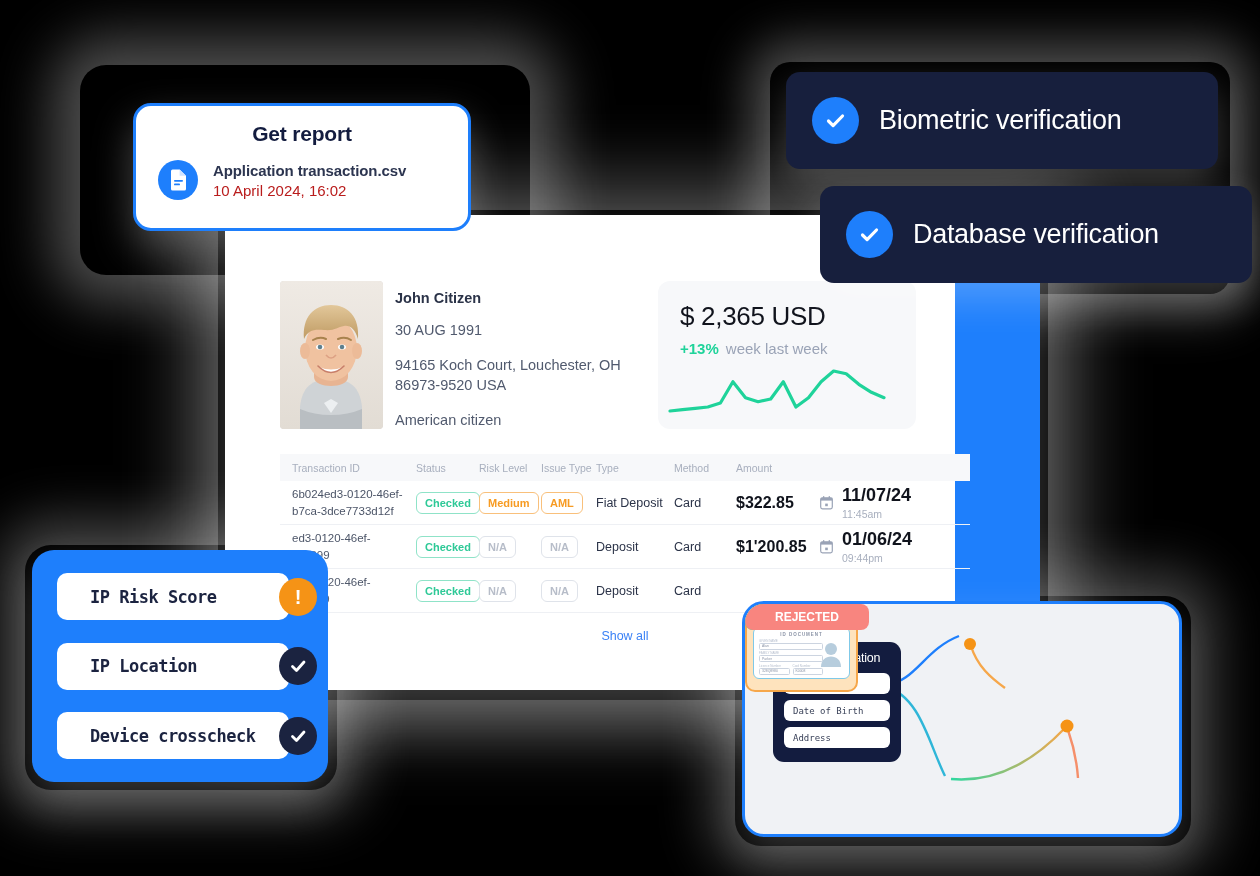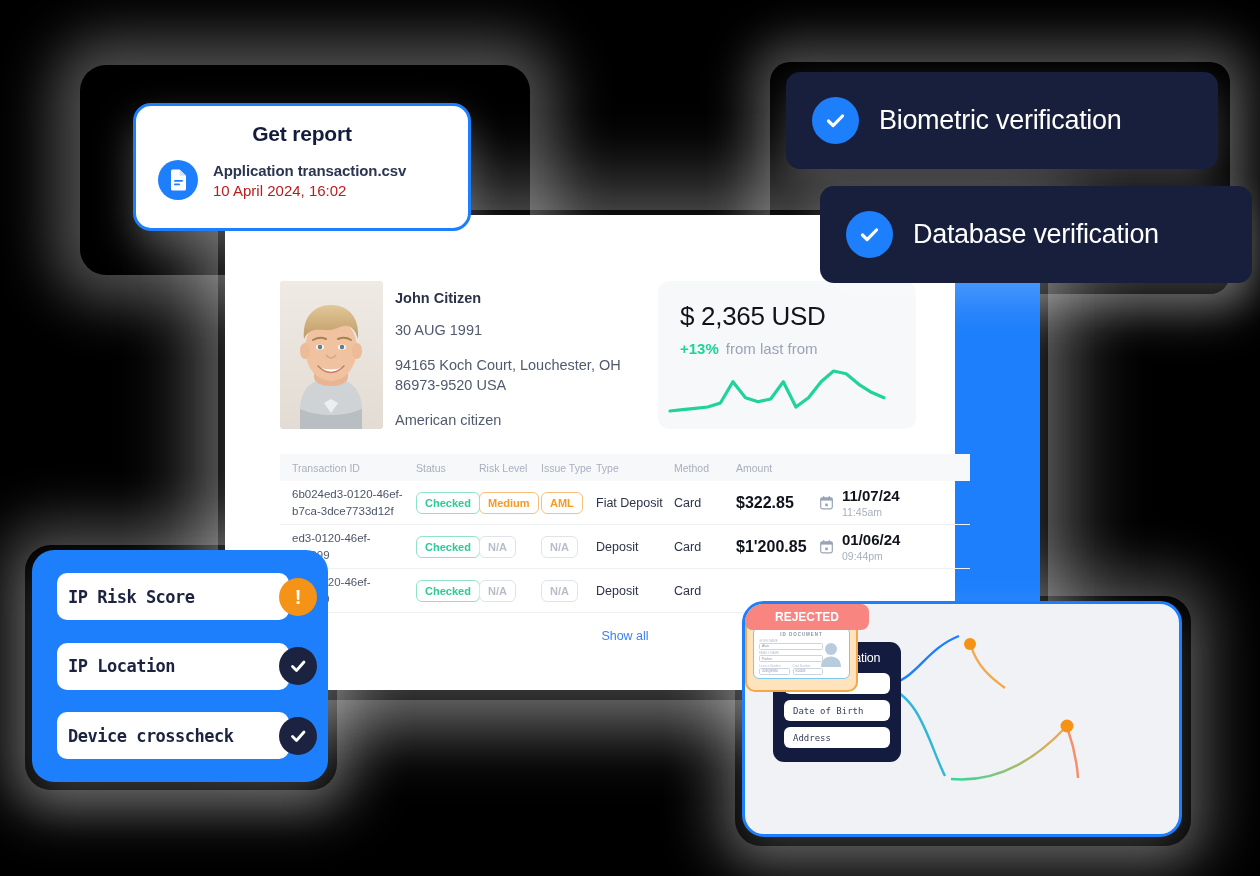--- a/index.html
+++ b/index.html
@@ -205,21 +205,21 @@
     border: 1px solid;
   }
   .pill-checked { color: #2ec997; border-color: #8fe3c8; }
   .pill-medium  { color: #f79b22; border-color: #f9c07b; }
   .pill-aml     { color: #f79b22; border-color: #f9c07b; }
   .pill-na      { color: #b7bdc9; border-color: #dfe3ea; }
 
   .amount-cell { font-weight: bold; font-size: 16px; color: #10131c; }
   .date-cell { display: flex; align-items: center; gap: 9px; }
   .date-txt { line-height: 1.3; }
-  .date-d { font-size: 15px; font-weight: bold; color: #10131c; }
+  .date-d { font-size: 18px; font-weight: bold; color: #10131c; }
   .date-t { font-size: 10.5px; color: #a8afbe; }
 
   .show-all {
     width: 690px;
     text-align: center;
     font-size: 12.5px;
     color: #3b82f6;
     margin-top: 16px;
   }
 
@@ -236,21 +236,21 @@
     box-shadow: 0 18px 44px rgba(255,255,255,0.22);
     z-index: 60;
     display: flex; flex-direction: column; justify-content: space-between;
   }
   .ip-item {
     position: relative;
     background: #ffffff;
     border-radius: 10px;
     height: 47px;
     display: flex; align-items: center;
-    padding-left: 11px;
+    padding-left: 33px;
     width: 232px;
   }
   .ip-label {
     font-family: "DejaVu Sans Mono", monospace;
     font-size: 17px;
     font-weight: bold;
     color: #1b2340;
     letter-spacing: -0.5px;
     white-space: nowrap;
   }
@@ -457,21 +457,21 @@
           <div class="pi-line">
             <span>94165 Koch Court, Louchester, OH</span><br>
             <span>86973-9520 USA</span>
           </div>
           <div class="pi-line">American citizen</div>
         </div>
 
         <div class="stat-card">
           <div class="stat-amount">$ 2,365 USD</div>
           <div class="stat-sub">
-            <span class="stat-delta">+13%</span><span class="stat-note">from last from</span>
+            <span class="stat-delta">+13%</span><span class="stat-note">week last week</span>
           </div>
           <svg class="spark" id="sparkline" viewBox="0 0 258 60" preserveAspectRatio="none">
               <path d="M12.0 52.0 L24.6 50.7 L37.2 49.3 L49.8 48.0 L62.4 44.0 L74.9 22.7 L87.5 38.7 L100.1 42.7 L112.7 40.0 L125.3 22.7 L137.9 48.0 L150.5 38.7 L163.1 22.7 L175.6 12.0 L188.2 14.7 L200.8 25.3 L213.4 33.3 L226.0 38.7" fill="none" stroke="#1fd39a" stroke-width="3.2" stroke-linecap="round" stroke-linejoin="round"></path>
             </svg>
         </div>
       </div>
 
       <div class="tbl">
         <div class="tbl-header">
           <div class="c0">Transaction ID</div>

